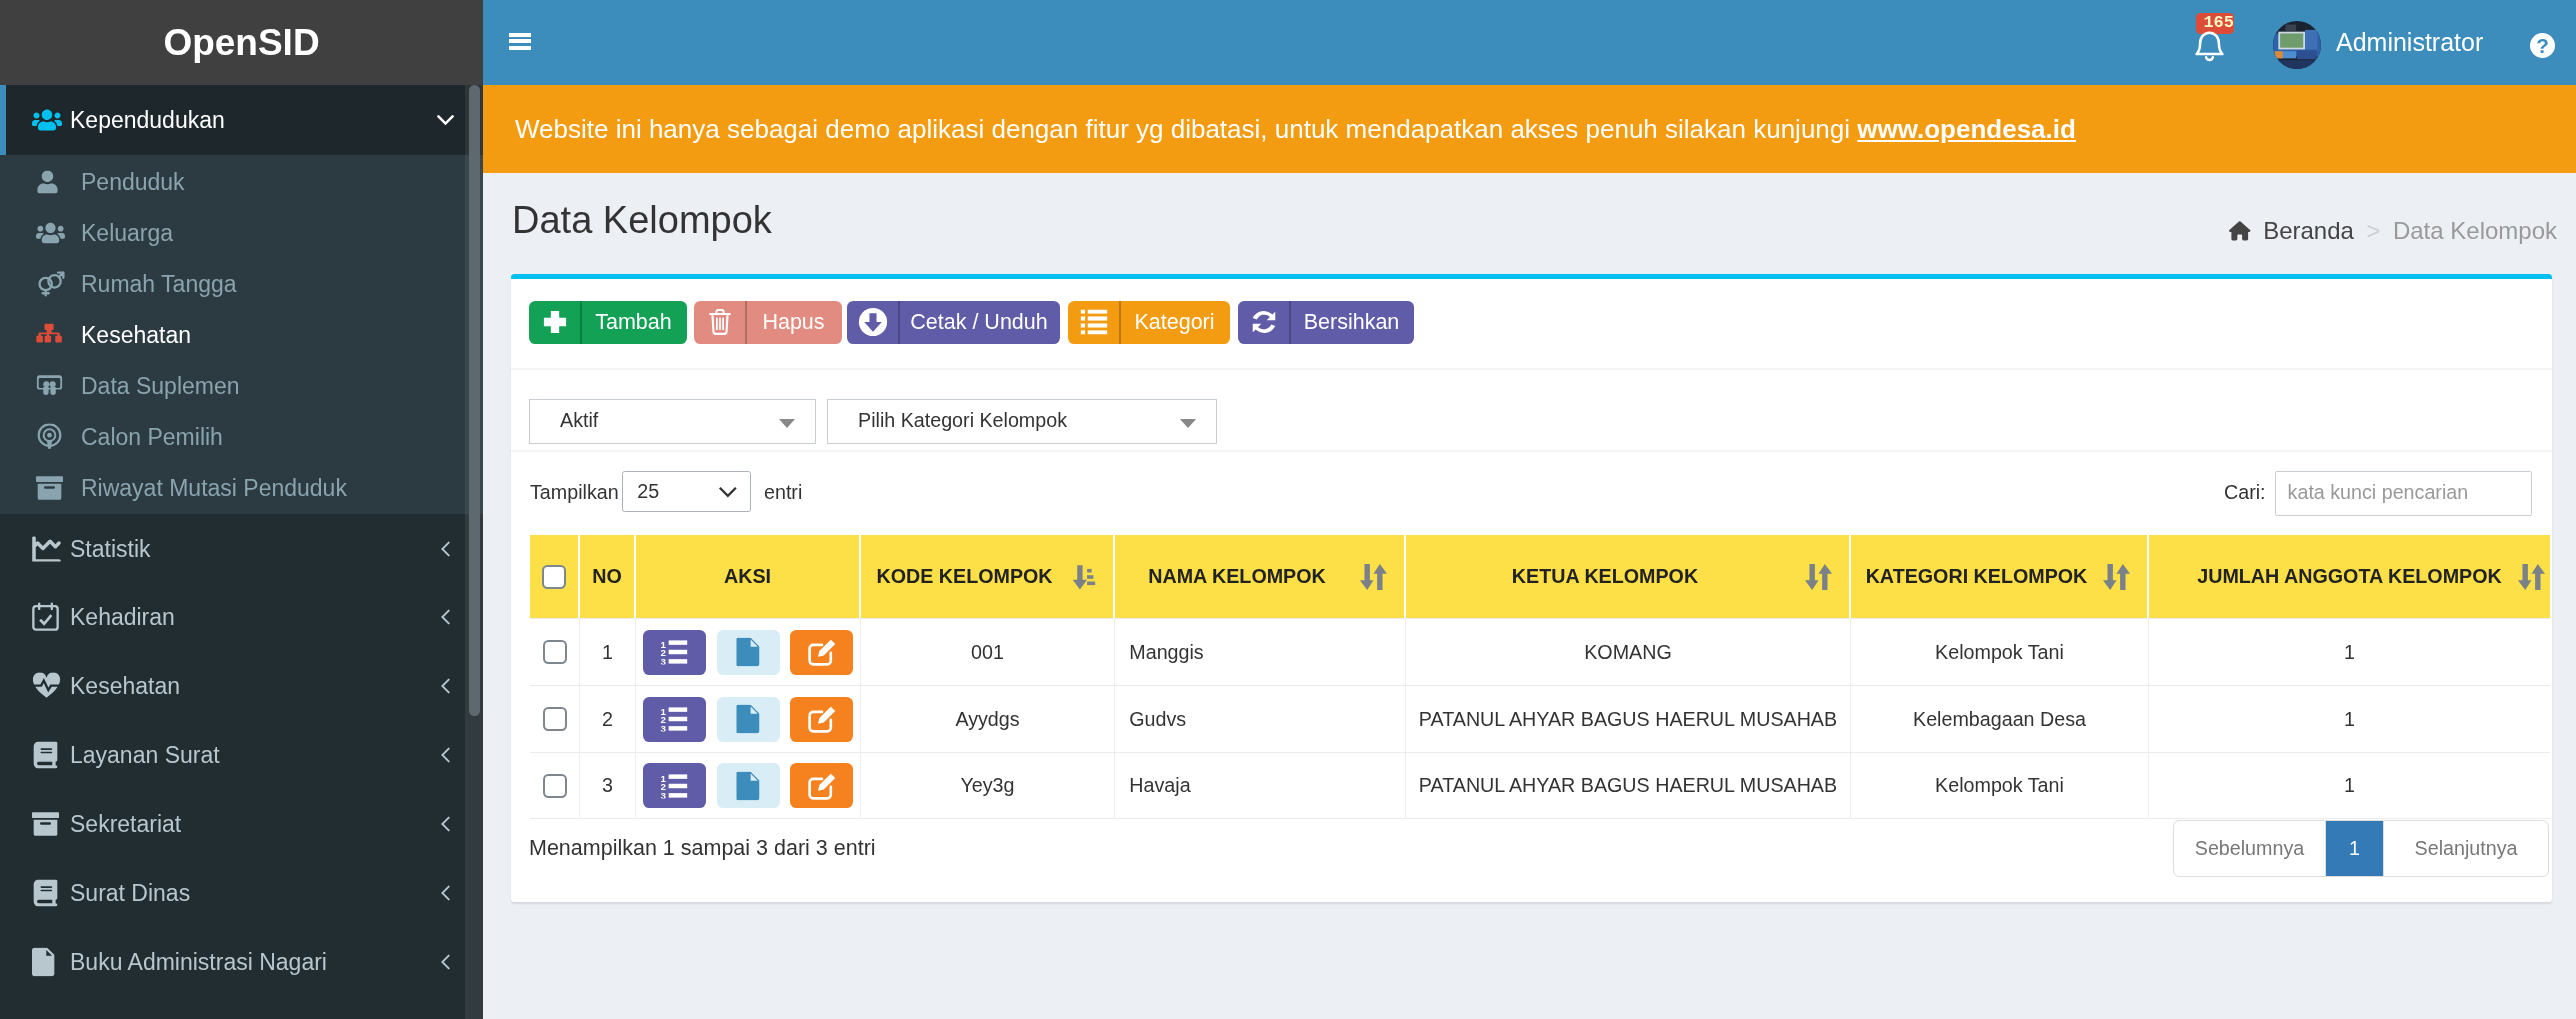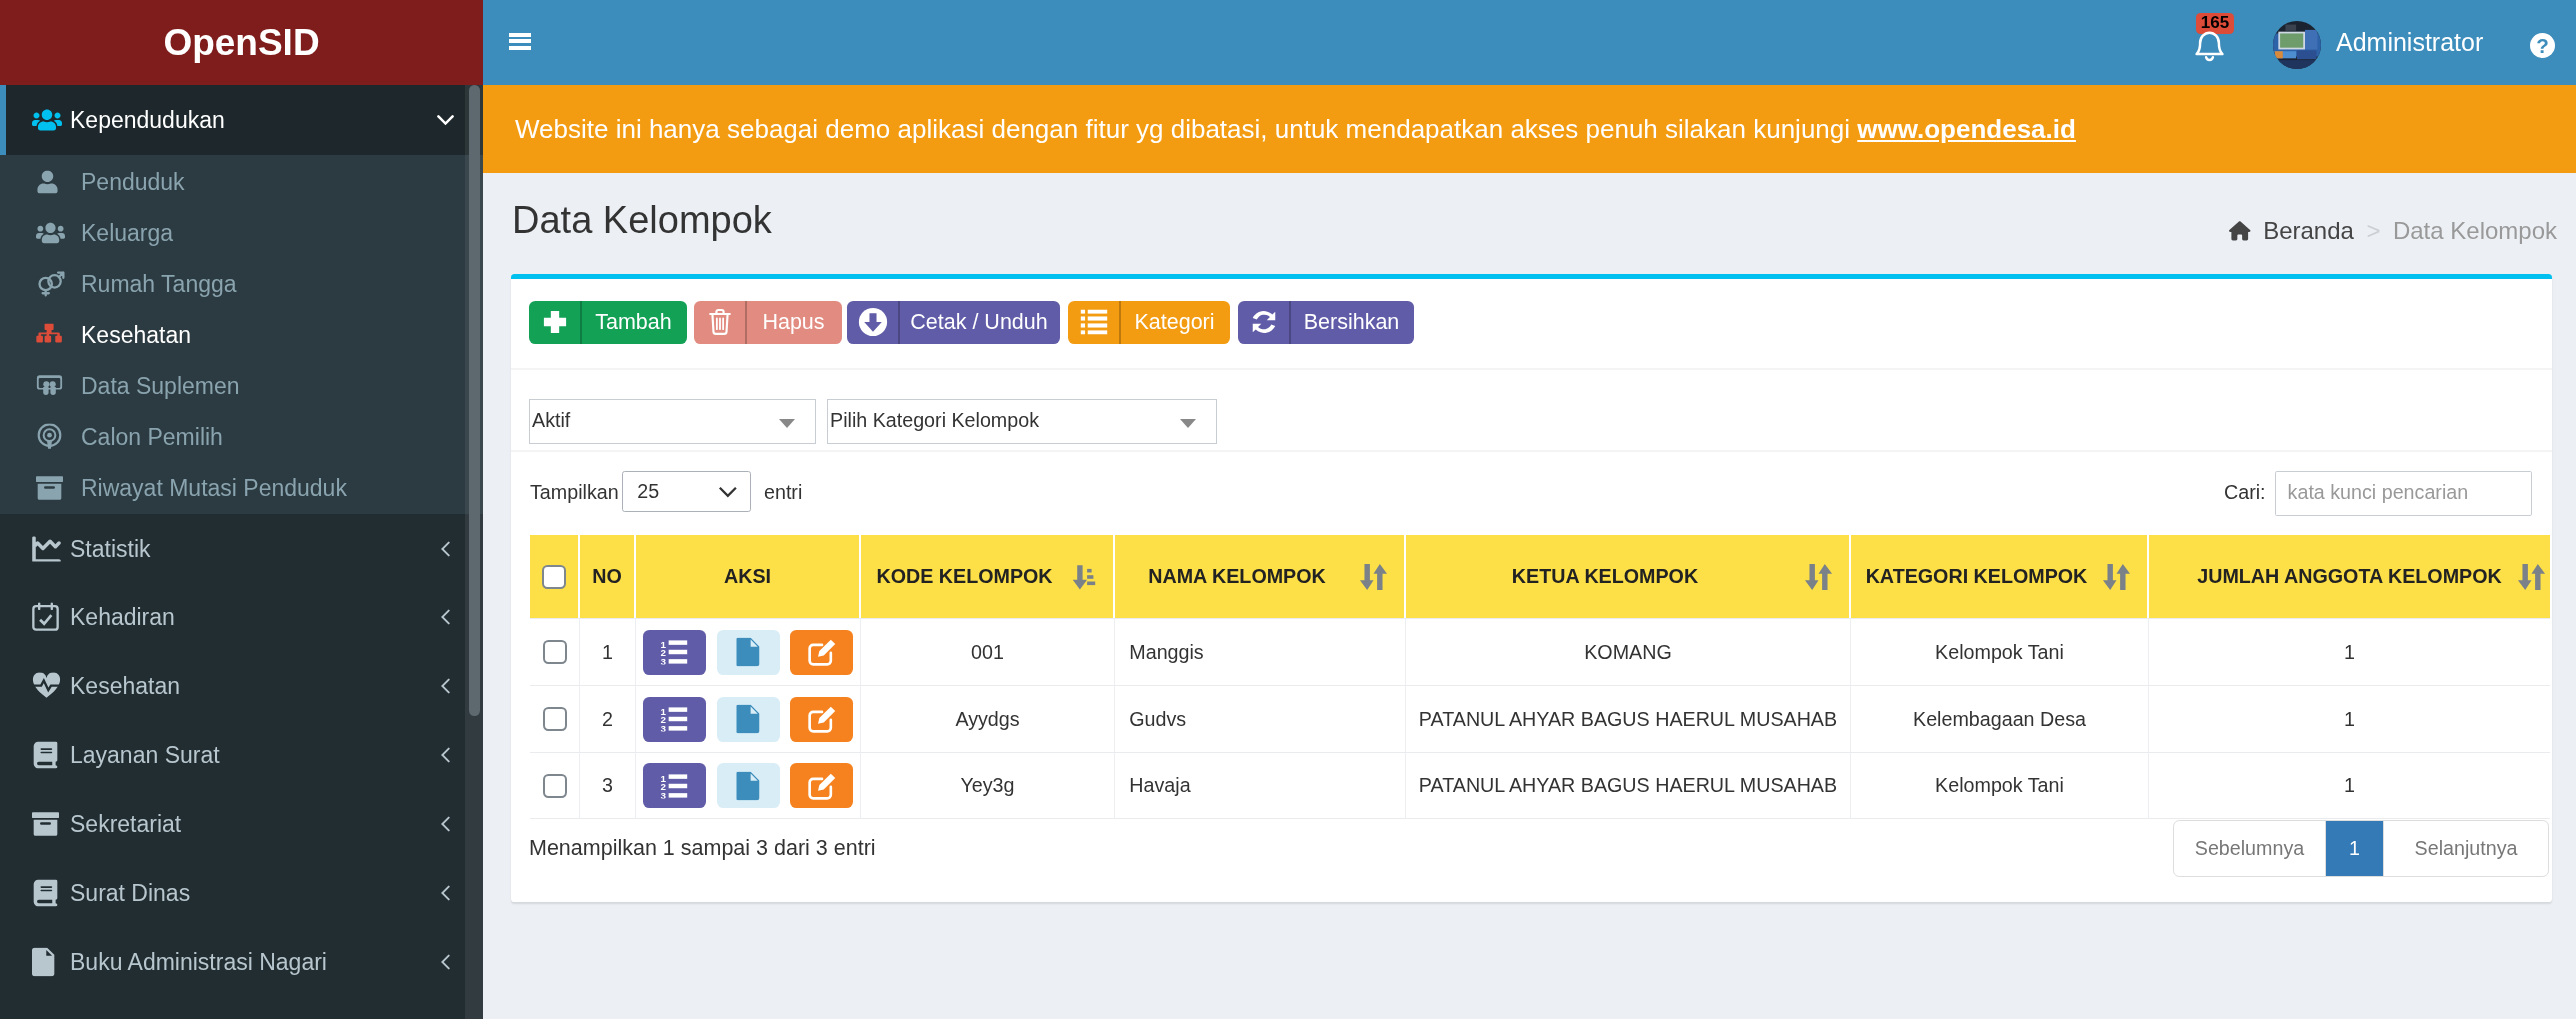--- a/index.html
+++ b/index.html
@@ -1,36 +1,36 @@
 <!DOCTYPE html>
 <html style="font-size:14.3px"><head>
 <meta charset="utf-8">
 <style>
 * { margin:0; padding:0; box-sizing:border-box; }
 html,body { width:2576px; height:1019px; overflow:hidden; font-family:"Liberation Sans", sans-serif; background:#ecf0f5; }
 
 
 #sidebar { position:absolute; left:0; top:0; width:483px; height:1019px; background:#222d32; }
-#logo { position:absolute; left:0; top:0; width:483px; height:85px; background:#7f1d1d; color:#fff; font-weight:bold; font-size:37px; text-align:center; line-height:85px; }
+#logo { position:absolute; left:0; top:0; width:483px; height:85px; background:#404040; color:#fff; font-weight:bold; font-size:37px; text-align:center; line-height:85px; }
 #mainactive { position:absolute; left:0; top:85px; width:483px; height:70px; background:#1e282c; border-left:6.3px solid #3c8dbc; }
 #submenu { position:absolute; left:0; top:155px; width:483px; height:359px; background:#2c3b41; }
 .mitem { position:absolute; left:0; width:483px; height:69px; color:#b8c7ce; font-size:23px; }
 .mitem .txt { position:absolute; left:70px; top:50%; transform:translateY(-50%); }
 .mitem .ic { position:absolute; left:32px; top:50%; transform:translateY(-50%); width:30px; height:30px; }
 .mitem .chev { position:absolute; right:33px; top:50%; transform:translateY(-50%); width:9px; height:19.7px; }
 .sitem { position:absolute; left:0; width:483px; height:51px; color:#8aa4af; font-size:23px; }
 .sitem .txt { position:absolute; left:81px; top:50%; transform:translateY(-50%); }
 .sitem .ic { position:absolute; left:36px; top:50%; transform:translateY(-50%); width:27px; height:27px; }
 #sb-track { position:absolute; left:465px; top:85px; width:18px; height:934px; background:rgba(255,255,255,0.07); }
 #sb-thumb { position:absolute; left:469px; top:85px; width:10.7px; height:631px; background:#5d686f; border-radius:5.4px; }
 
 
 #topbar { position:absolute; left:483px; top:0; width:2093px; height:85px; background:#3c8dbc; }
 .hbar { position:absolute; left:26px; width:22.4px; height:3.6px; background:#fff; }
-#badge { position:absolute; left:1713px; top:13.4px; width:38px; height:20.6px; background:#dd4b39; border-radius:4.5px; color:#000000; font-size:17px; font-weight:bold; text-align:center; line-height:20.6px; }
+#badge { position:absolute; left:1713px; top:13.4px; width:38px; height:20.6px; background:#dd4b39; border-radius:4.5px; color:#fef9c3; font-size:17px; font-weight:bold; text-align:right; line-height:20.6px;font-family:Liberation Mono, monospace; }
 #admin { position:absolute; left:1853px; top:0; height:85px; line-height:85px; color:#fff; font-size:25px; }
 #helpc { position:absolute; left:2047px; top:33px; width:25px; height:25px; background:#fff; border-radius:50%; color:#3c8dbc; font-weight:bold; font-size:20.6px; text-align:center; line-height:25px; }
 
 
 #banner { position:absolute; left:483px; top:85px; width:2351px; height:88px; background:#f39c12; color:#fff; font-size:26px; line-height:88px; padding-left:32px; }
 #banner a { color:#fff; font-weight:bold; text-decoration:underline; }
 
 
 #h1 { position:absolute; left:512px; top:199px; font-size:38px; color:#333; }
 #crumbs { position:absolute; right:19px; top:217px; font-size:24px; color:#444; }
@@ -44,21 +44,21 @@
 .btn .ico { position:absolute; left:0; top:0; width:51px; height:100%; }
 .btn .ico svg { position:absolute; left:50%; top:50%; transform:translate(-50%,-50%); }
 .btn .div { position:absolute; left:51px; top:0; bottom:0; width:1.8px; background:rgba(0,0,0,0.22); }
 #b-tambah { left:18px; width:158px; background:#13a156; }
 #b-hapus { left:183px; width:148px; background:#e28c81; }
 #b-cetak { left:336px; width:213px; background:#605ca8; }
 #b-kategori { left:557px; width:162px; background:#f39c12; }
 #b-bersih { left:727px; width:176px; background:#605ca8; }
 #div1 { position:absolute; left:0; top:89px; width:2041px; height:1.8px; background:#f4f4f4; }
 #div2 { position:absolute; left:0; top:171px; width:2041px; height:1.8px; background:#f4f4f4; }
-.sel { position:absolute; top:120px; height:45px; border:1.8px solid #c8cdd4; background:#fff; font-size:19.7px; color:#333; line-height:41px; padding-left:2px; }
+.sel { position:absolute; top:120px; height:45px; border:1.8px solid #c8cdd4; background:#fff; font-size:19.7px; color:#333; line-height:41px; padding-left:30px; }
 .sel .car { position:absolute; right:19.7px; top:19px; width:0; height:0; border-left:8px solid transparent; border-right:8px solid transparent; border-top:9.8px solid #888; }
 #sel1 { left:18px; width:287px; }
 #sel2 { left:316px; width:390px; }
 
 
 #lenlab1 { position:absolute; left:19px; top:193px; height:40px; line-height:40px; font-size:19.7px; color:#333; }
 #lensel { position:absolute; left:111px; top:192px; width:129px; height:41px; border:1.8px solid #aab1b9; border-radius:2.7px; font-size:19.7px; color:#333; line-height:38px; padding-left:14.3px; }
 #lenlab2 { position:absolute; left:253px; top:193px; height:40px; line-height:40px; font-size:19.7px; color:#333; }
 #carilab { position:absolute; left:1713px; top:193px; height:40px; line-height:40px; font-size:19.7px; color:#333; }
 #cari { position:absolute; left:1764px; top:192px; width:257px; height:45px; border:1.8px solid #c8cdd4; border-radius:1.8px; font-size:19.7px; color:#999; line-height:41px; padding-left:11.6px; }

